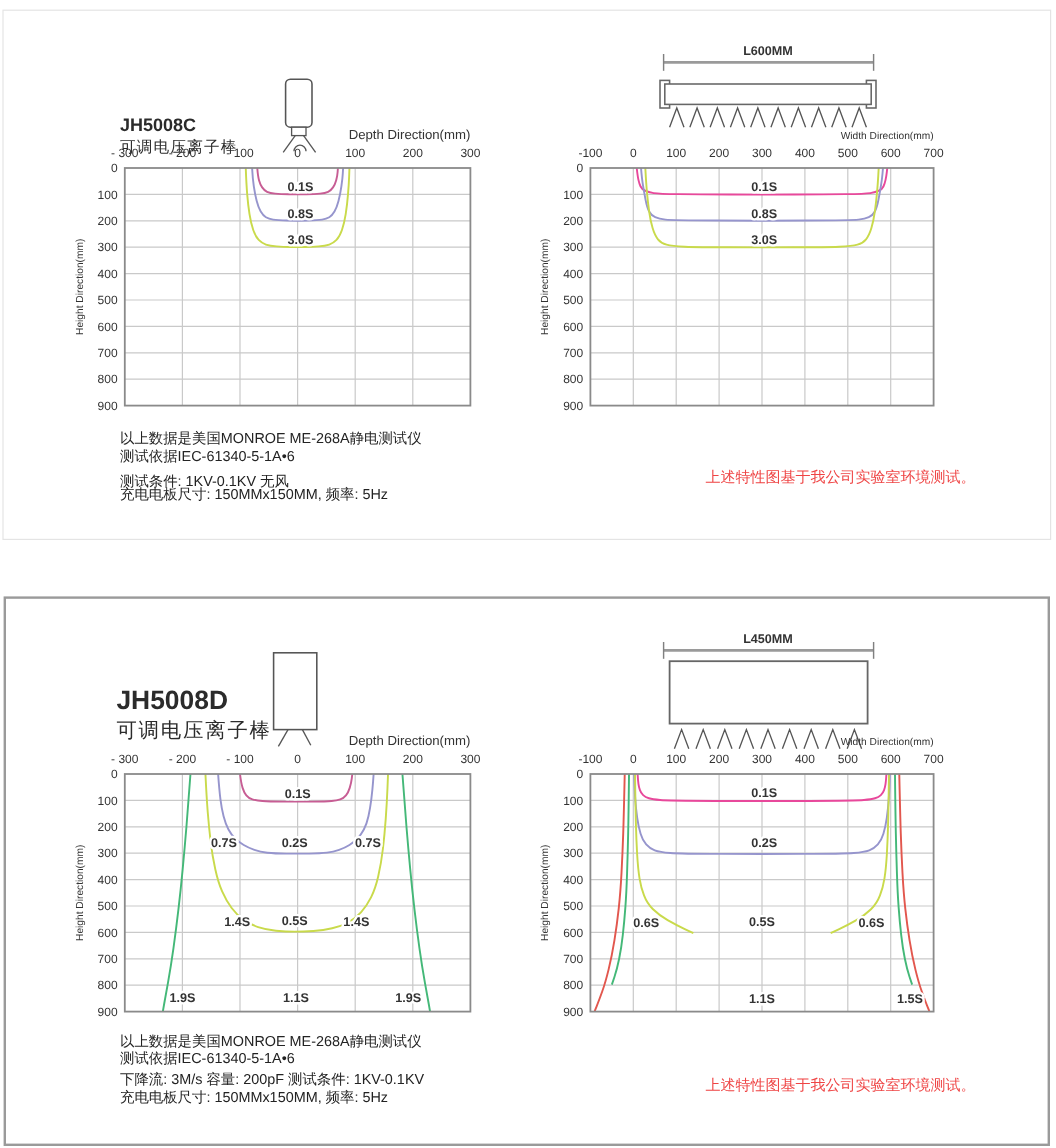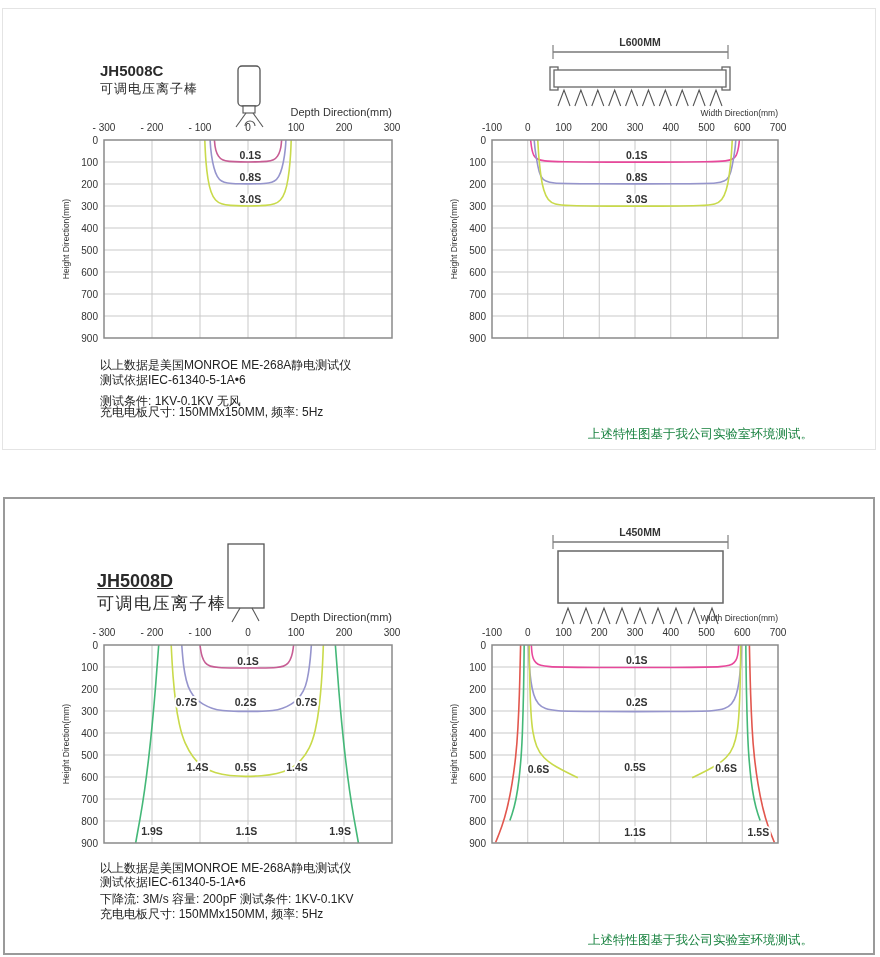--- a/index.html
+++ b/index.html
@@ -4,28 +4,28 @@
 <style>
   html,body{margin:0;padding:0;background:#fff;}
   #page{position:relative;width:880px;height:957px;background:#ffffff;overflow:hidden;
         font-family:"Liberation Sans","DejaVu Sans",sans-serif;color:#2e2e2e;}
   .panel{position:absolute;background:#fff;}
   #panel-c{left:2px;top:8px;width:872px;height:440px;border:1px solid #e4e4e4;}
   #panel-d{left:3px;top:497px;width:868px;height:454px;border:2px solid #9a9a9a;}
   .abs{position:absolute;}
   .title-block{line-height:1.25;}
   .model{font-weight:600;color:#2b2b2b;}
-  .model-c{font-size:15px;}
+  .model-c{font-size:15px;margin-top:34px;}
   .sub-c{font-size:13px;letter-spacing:1px;}
-  .model-d{font-size:18px;text-decoration:underline;}
+  .model-d{font-size:22px;}
   .sub-d{font-size:17px;letter-spacing:1.5px;}
   .subtitle{color:#2b2b2b;}
   .footer{font-size:12px;color:#232323;}
   .footer div{position:absolute;white-space:nowrap;}
-  .lab-note{font-size:12.5px;color:#15803d;white-space:nowrap;margin-top:36px;}
+  .lab-note{font-size:12.5px;color:#ef4444;white-space:nowrap;}
   svg{position:absolute;overflow:visible;}
   svg text{font-family:"Liberation Sans","DejaVu Sans",sans-serif;}
 </style>
 </head>
 <body>
 
 <div id="page">
 
   <div id="panel-c" class="panel"></div>
 

